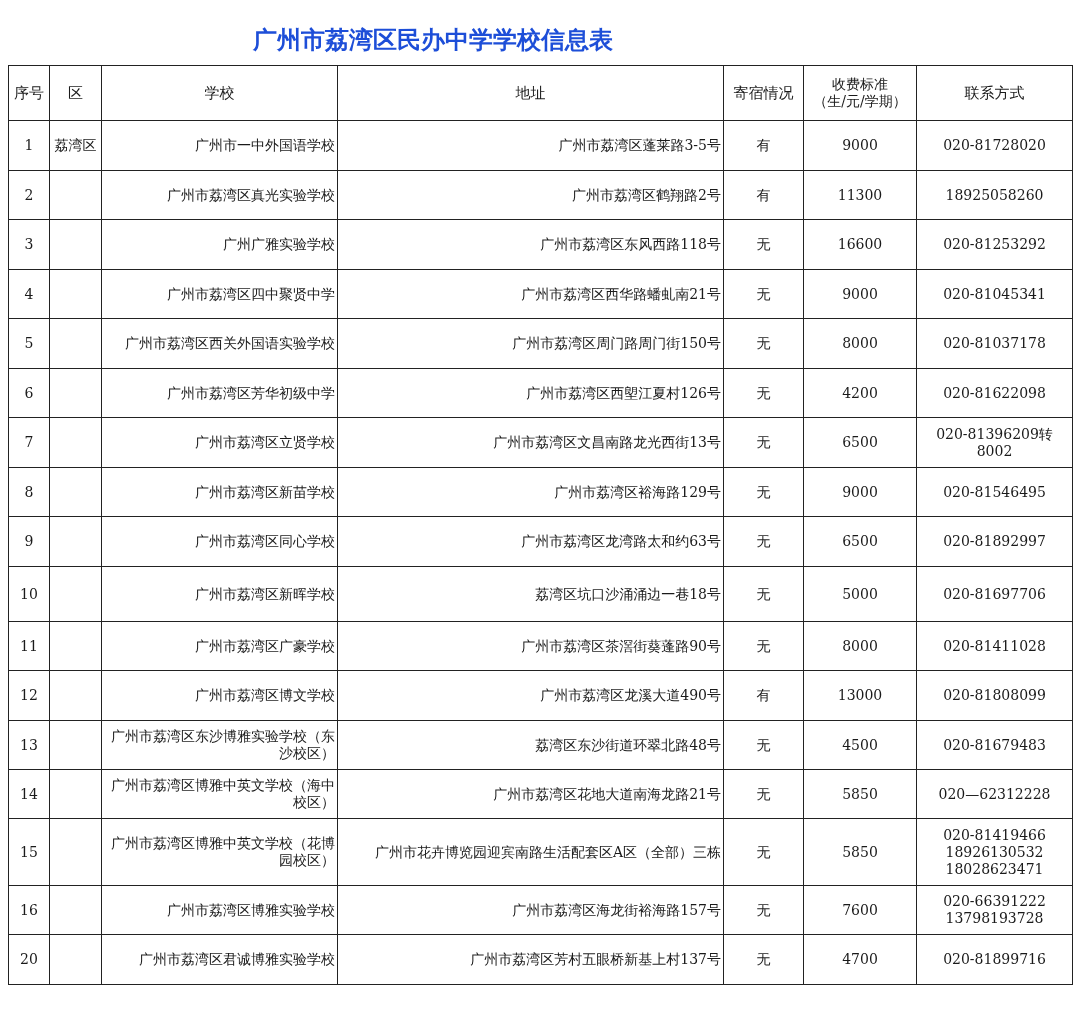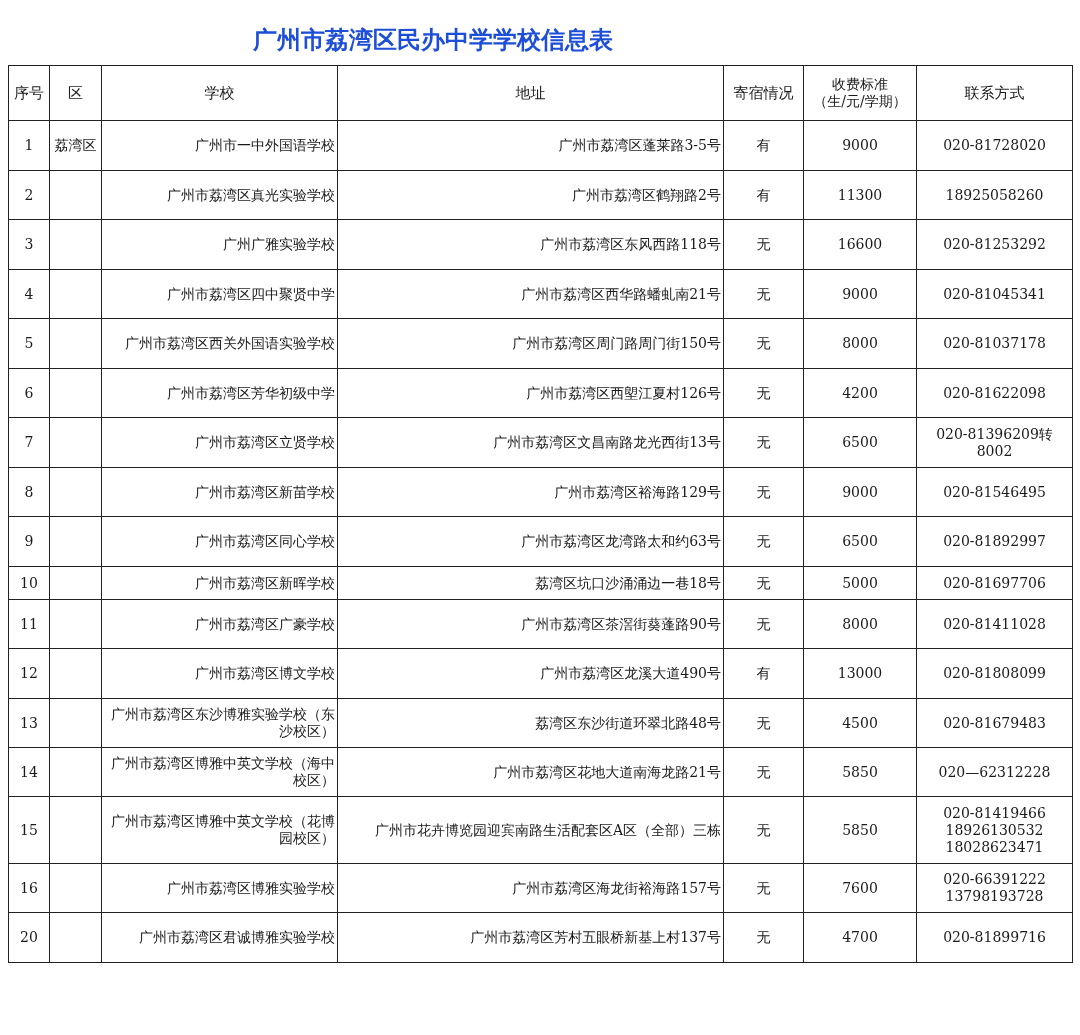--- a/index.html
+++ b/index.html
@@ -137,21 +137,21 @@
       </tr>
       <tr style="height: 50px;">
         <td class="c">9</td>
         <td class="c"></td>
         <td class="l">广州市荔湾区同心学校</td>
         <td class="l">广州市荔湾区龙湾路太和约63号</td>
         <td class="c">无</td>
         <td class="c">6500</td>
         <td class="c multi">020-81892997</td>
       </tr>
-      <tr style="height: 33px;">
+      <tr style="height: 55px;">
         <td class="c">10</td>
         <td class="c"></td>
         <td class="l">广州市荔湾区新晖学校</td>
         <td class="l">荔湾区坑口沙涌涌边一巷18号</td>
         <td class="c">无</td>
         <td class="c">5000</td>
         <td class="c multi">020-81697706</td>
       </tr>
       <tr style="height: 49px;">
         <td class="c">11</td>

